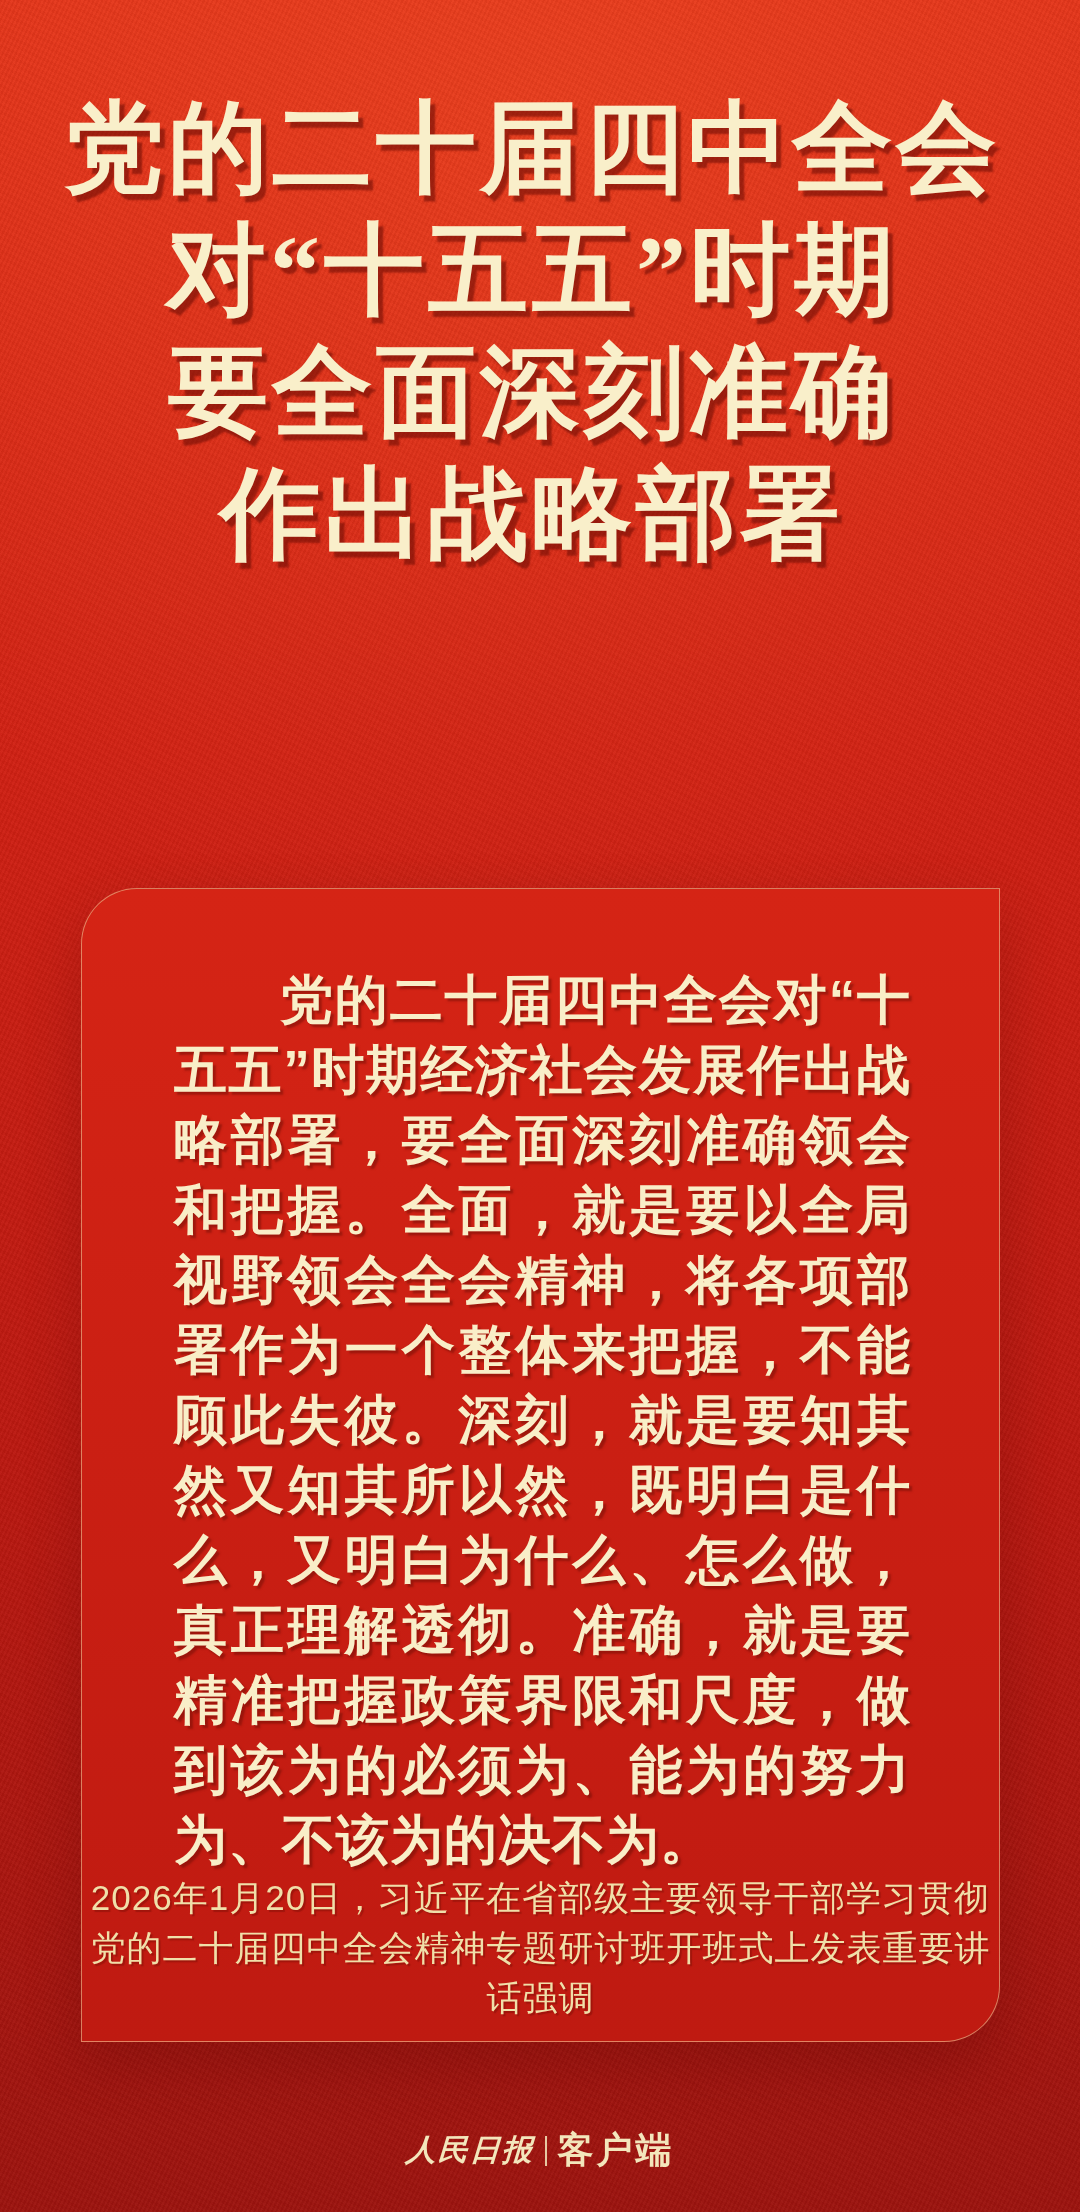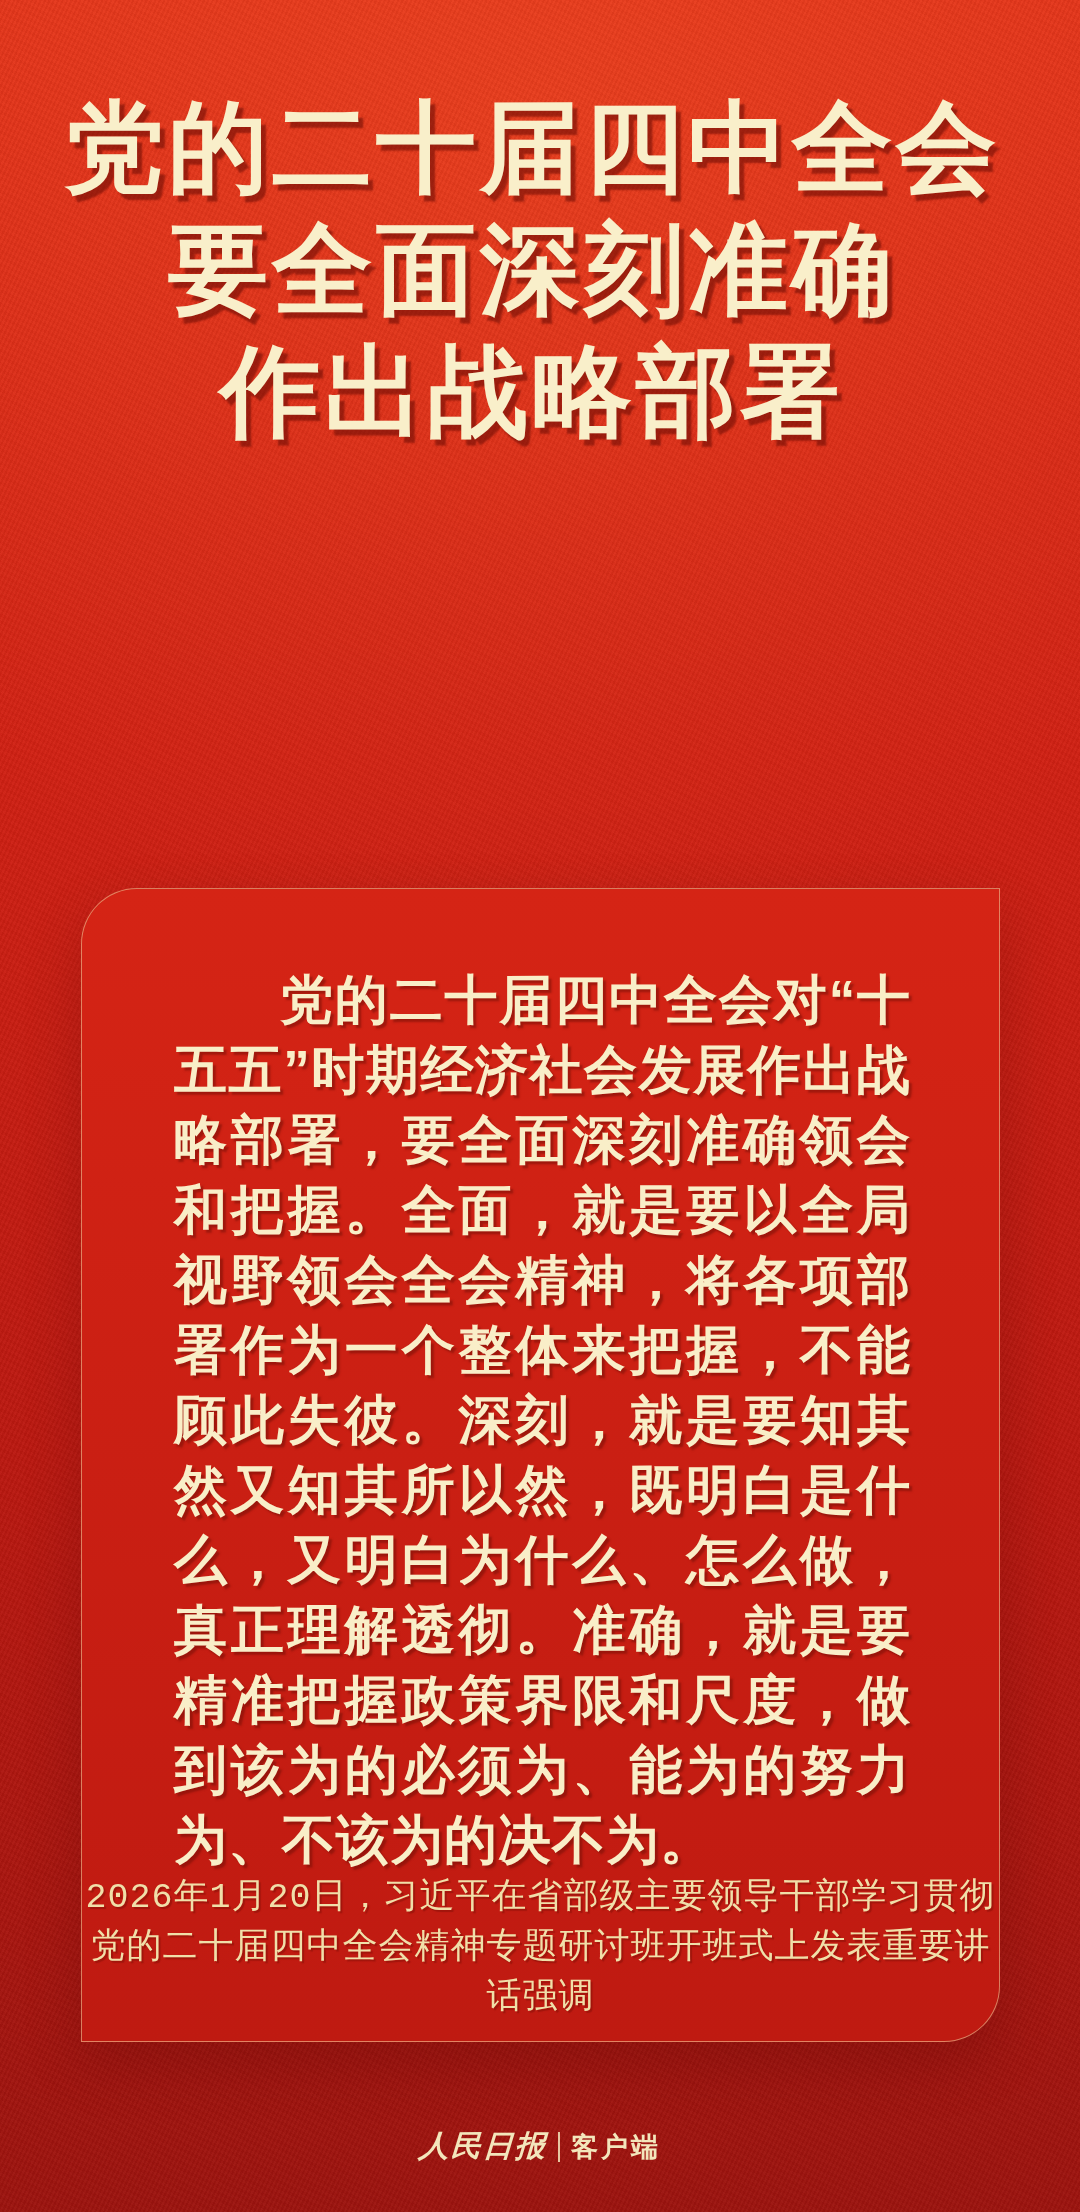--- a/index.html
+++ b/index.html
@@ -49,21 +49,21 @@
     font-weight:800;
     letter-spacing:1px;
     color:#f9eec8;
     text-align:justify;
     text-indent:2em;
     text-shadow:3px 3px 2px rgba(112,13,5,0.50);
   }
   .quote-source{
     position:absolute;left:0;right:0;bottom:18px;
     text-align:center;
-    font-family:Liberation Mono, monospace;
+    font-family:Liberation Sans, sans-serif;
     font-size:35px;
     line-height:50px;
     letter-spacing:1px;
     color:#f0dfa9;
     text-shadow:2px 2px 1px rgba(112,13,5,0.40);
   }
   .brand{
     position:absolute;left:0;right:0;top:2126px;
     display:flex;align-items:center;justify-content:center;
     gap:11px;
@@ -76,32 +76,33 @@
     font-weight:700;
     font-size:30px;
     letter-spacing:2px;
     transform:skewX(-3deg);
   }
   .brand-divider{
     width:2px;height:30px;
     background:rgba(243,230,188,0.85);
   }
   .brand-suffix{
-    font-size:27px;
+    font-size:36px;
     font-weight:700;
     letter-spacing:3px;
   }
 </style>
 </head>
 <body>
 
 <div class="poster">
 
   <div class="title">
     <div>党的二十届四中全会</div>
+    <div>对“十五五”时期</div>
     <div>要全面深刻准确</div>
     <div>作出战略部署</div>
   </div>
 
   <div class="quote-card">
     <p class="quote-text">党的二十届四中全会对“十五五”时期经济社会发展作出战略部署，要全面深刻准确领会和把握。全面，就是要以全局视野领会全会精神，将各项部署作为一个整体来把握，不能顾此失彼。深刻，就是要知其然又知其所以然，既明白是什么，又明白为什么、怎么做，真正理解透彻。准确，就是要精准把握政策界限和尺度，做到该为的必须为、能为的努力为、不该为的决不为。</p>
     <div class="quote-source">
       <div>2026年1月20日，习近平在省部级主要领导干部学习贯彻</div>
       <div>党的二十届四中全会精神专题研讨班开班式上发表重要讲话强调</div>
     </div>

